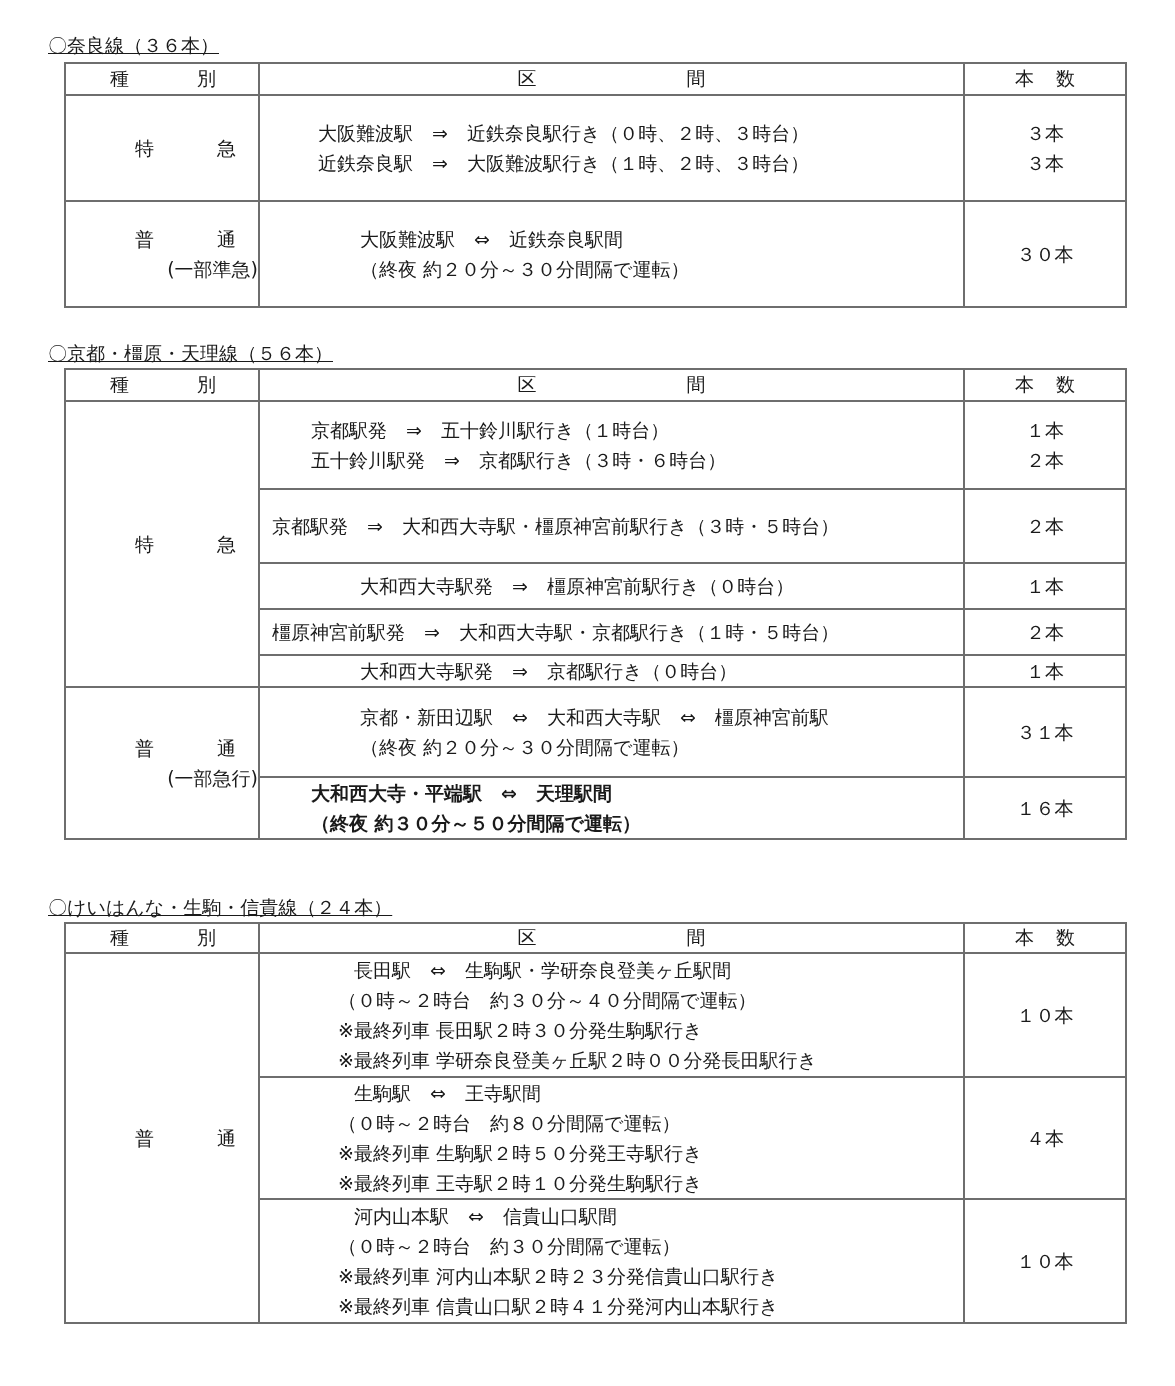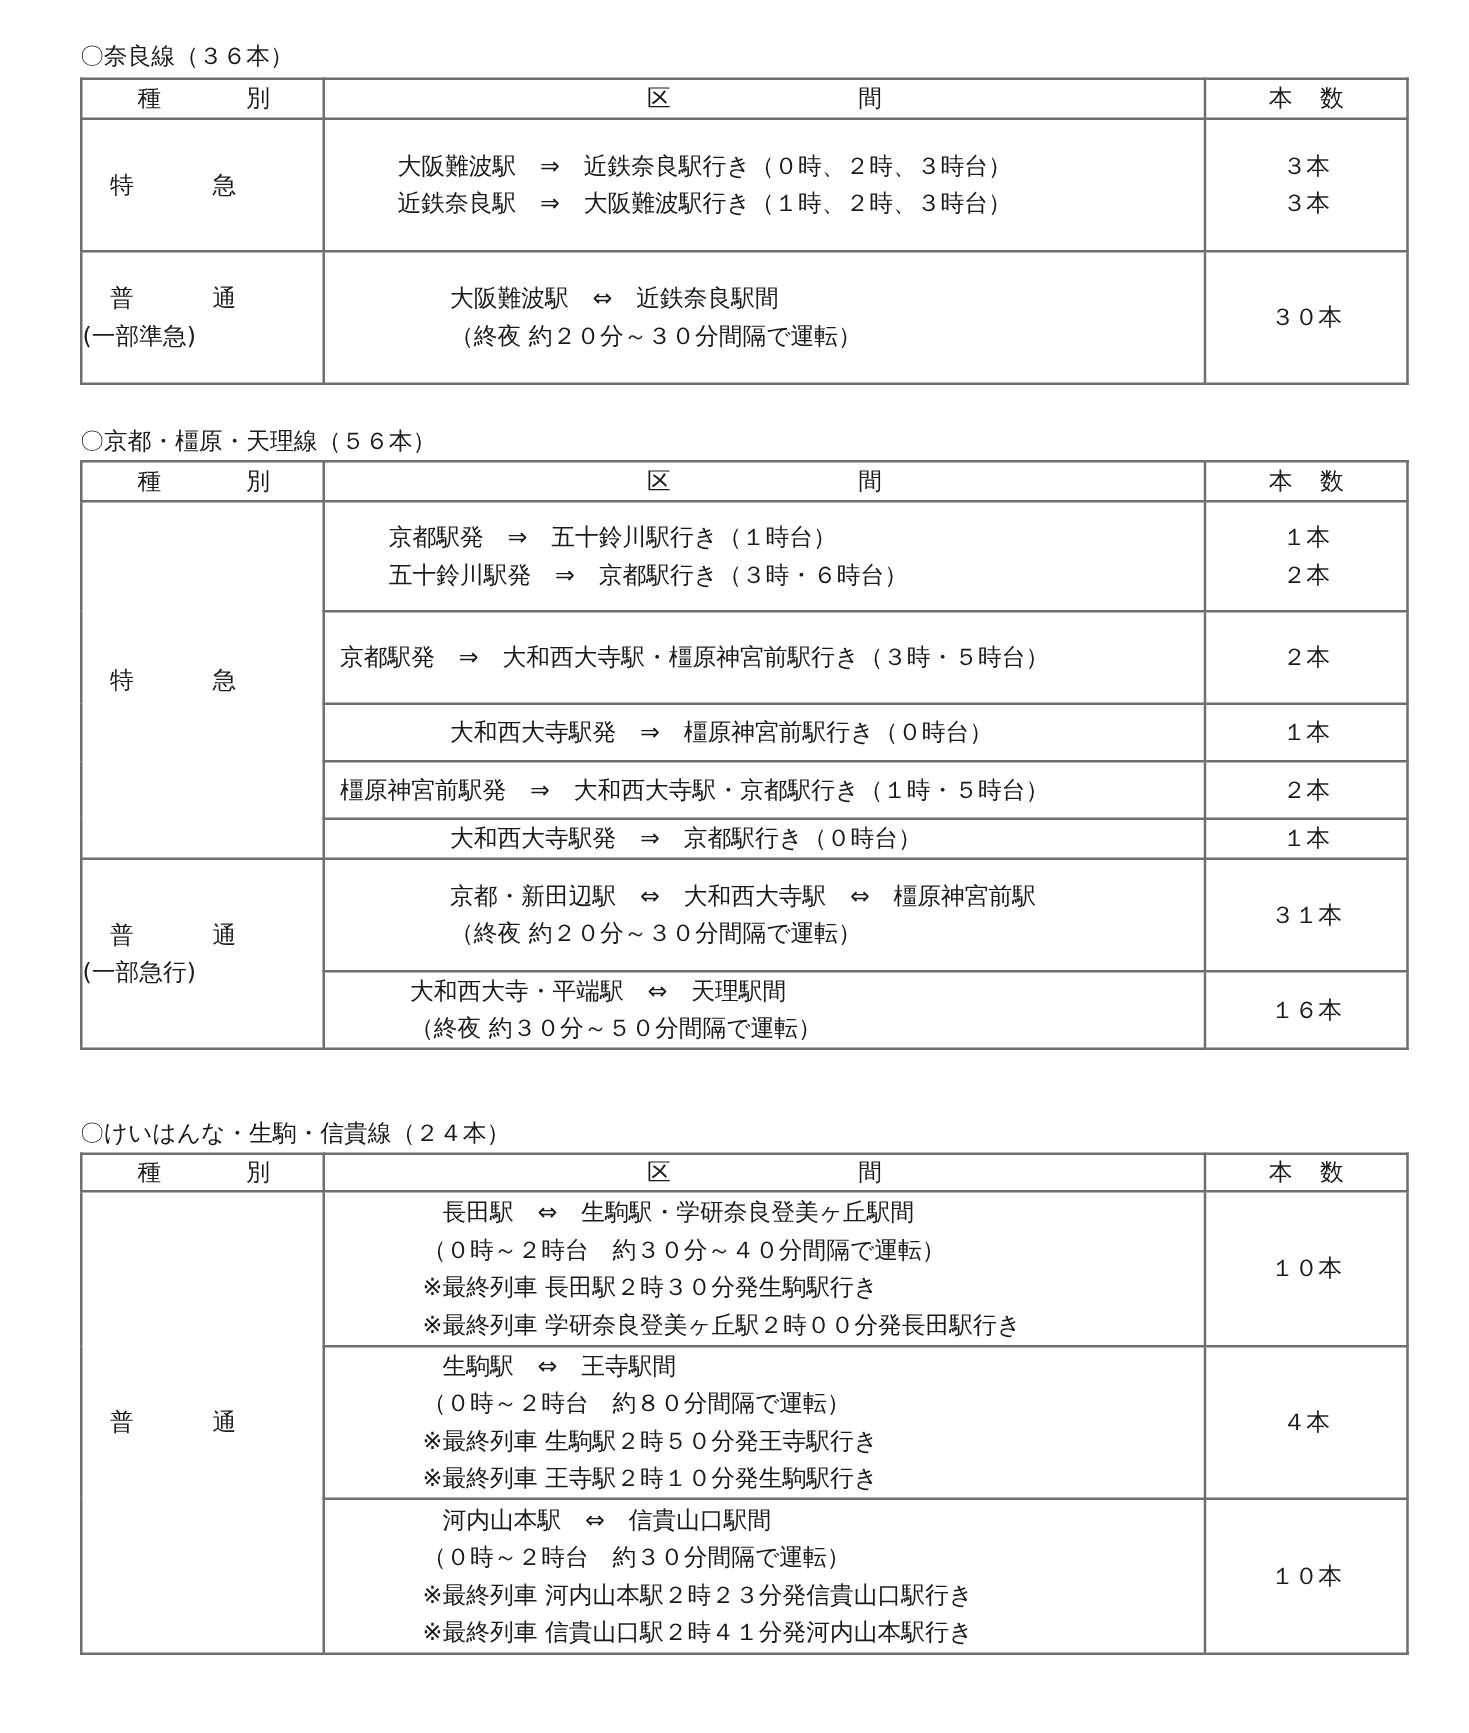--- a/index.html
+++ b/index.html
@@ -2,40 +2,40 @@
 <html><head>
   <meta charset="utf-8">
   <style>
     html, body { margin: 0; padding: 0; background: #ffffff; }
     body {
       width: 1175px; height: 1386px; position: relative; overflow: hidden;
       font-family: "DejaVu Sans", "Liberation Sans", sans-serif;
       color: #1a1a1a;
     }
     .section-title {
-      position: absolute; left: 64px;
-      font-size: 19px; line-height: 22px; white-space: nowrap;
+      position: absolute; left: 48px;
+      font-size: 19px; line-height: 22px; white-space: nowrap; text-decoration: underline;
     }
     table.sched {
       position: absolute; left: 64px; width: 1061px;
       border-collapse: collapse; table-layout: fixed;
       font-size: 19px;
     }
     table.sched col.c1 { width: 194px; }
     table.sched col.c2 { width: 705px; }
     table.sched col.c3 { width: 162px; }
     table.sched th, table.sched td {
       border: 2px solid #6e6e6e; padding: 0; vertical-align: middle;
       font-weight: normal;
     }
     table.sched th { height: 30px; text-align: center; }
     .hdr-kind { display: flex; justify-content: space-between; padding: 0 42px 0 44px; }
     .hdr-sect { display: flex; justify-content: center; gap: 150px; }
     .hdr-count { display: flex; justify-content: center; gap: 22px; }
-    td.kind { text-align: left; line-height: 30px; }
+    td.kind { text-align: right; line-height: 30px; }
     td.kind .k-main { letter-spacing: 22px; padding-left: 22px; display: block; }
     td.kind .k-sub { display: block; }
     td.sect { line-height: 30px; }
     td.sect .line { display: block; white-space: pre; }
     td.count { text-align: center; line-height: 30px; }
     td.count .line { display: block; }
   </style>
 </head>
 <body>
 
@@ -176,21 +176,21 @@
     </td>
     <td class="sect" style="padding-left:100px;">
       <span class="line">京都・新田辺駅　⇔　大和西大寺駅　⇔　橿原神宮前駅</span>
       <span class="line">（終夜 約２０分～３０分間隔で運転）</span>
     </td>
     <td class="count">
           <span class="line">３１本</span>
         </td>
   </tr>
   <tr style="height:62px;">
-    <td class="sect" style="padding-left:68px;">
+    <td class="sect" style="padding-left:51px;font-weight:bold;">
       <span class="line">大和西大寺・平端駅　⇔　天理駅間</span>
       <span class="line">（終夜 約３０分～５０分間隔で運転）</span>
     </td>
     <td class="count">
           <span class="line">１６本</span>
         </td>
   </tr>
 </tbody>
   </table>
 

